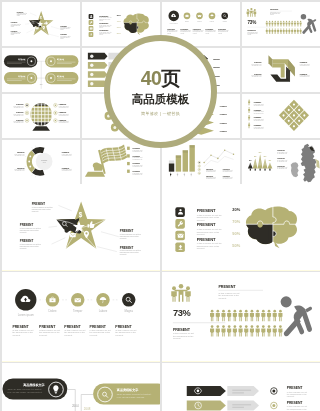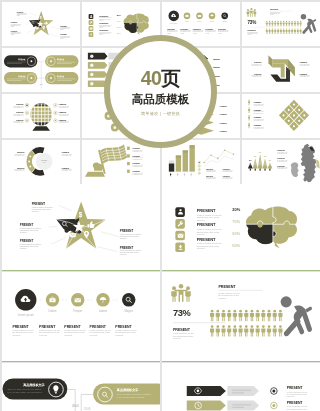--- a/index.html
+++ b/index.html
@@ -9,21 +9,21 @@
        -webkit-font-smoothing:antialiased;}
   .sheet{position:relative;width:320px;height:411px;background:#e3e3e3;overflow:hidden;}
 
   .grid-top{position:absolute;left:0;top:0;width:320px;height:184px;
             display:grid;grid-template-columns:repeat(4,1fr);grid-template-rows:repeat(4,1fr);
             gap:1.6px;padding:1.6px 0 0 1.6px;box-sizing:border-box;}
   .grid-bot{position:absolute;left:0;top:184px;width:320px;height:227px;
             display:grid;grid-template-columns:repeat(2,1fr);
             grid-template-rows:86.5px 89.5px 48px;
             gap:1.6px;padding:0 0 0 1.6px;box-sizing:border-box;}
-  .slide{position:relative;background:#4d7c0f;overflow:hidden;}
+  .slide{position:relative;background:#fef9c3;overflow:hidden;}
   .slide svg{position:absolute;left:0;top:0;width:100%;height:100%;display:block;}
   svg text{font-family:"Liberation Sans","DejaVu Sans",sans-serif;}
 
   .badge{position:absolute;left:104px;top:35px;width:113px;height:113px;border-radius:50%;
          background:#ffffff;box-sizing:border-box;border:6.5px solid #aeab7c;
          display:flex;flex-direction:column;align-items:center;justify-content:center;
          overflow:hidden;}
   .b-count{font-size:19.5px;font-weight:700;letter-spacing:-0.5px;line-height:1;
            margin-top:2px;margin-bottom:5px;}
   .b-count .num{color:#8a8757;}

